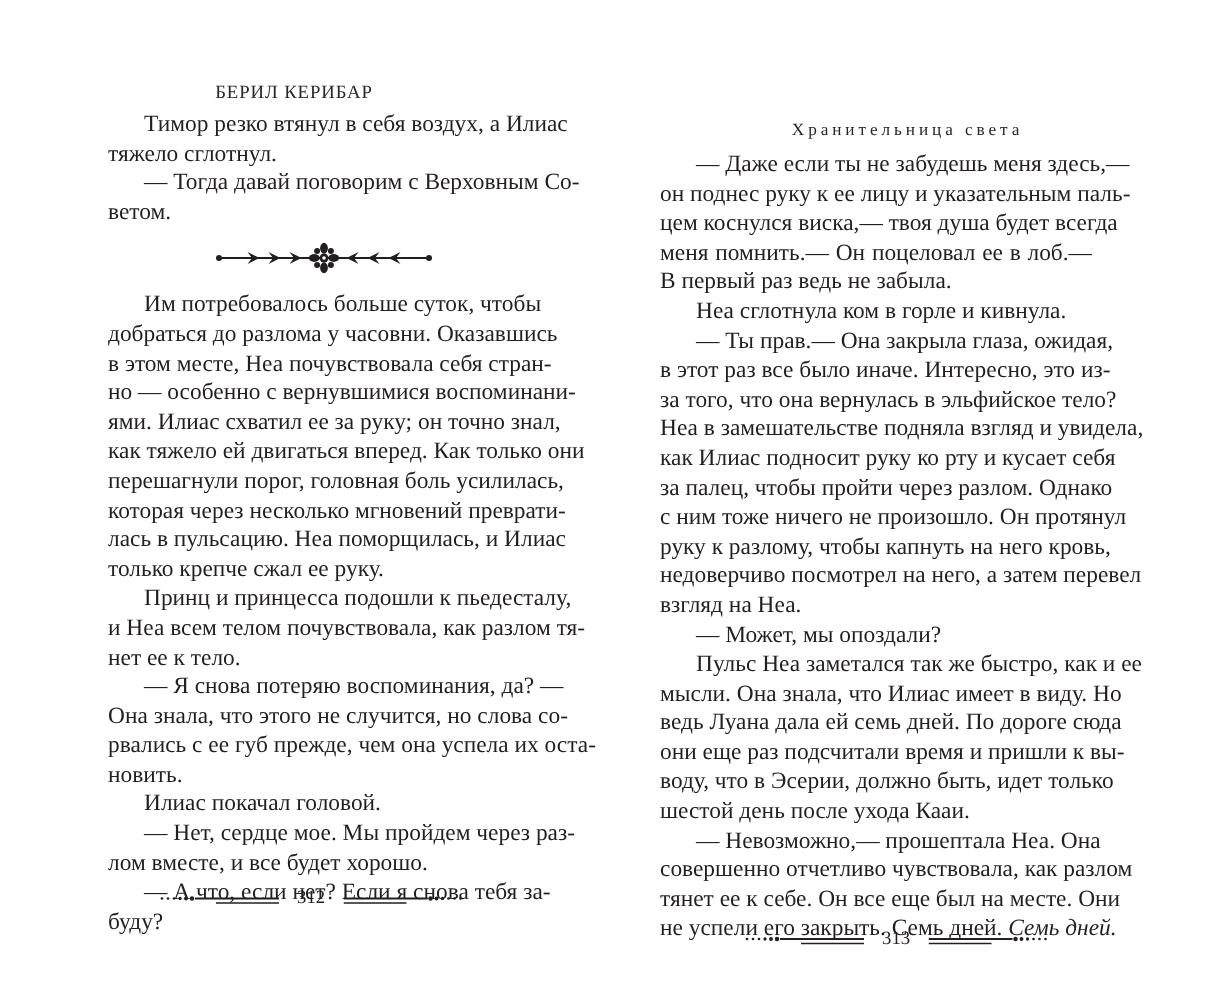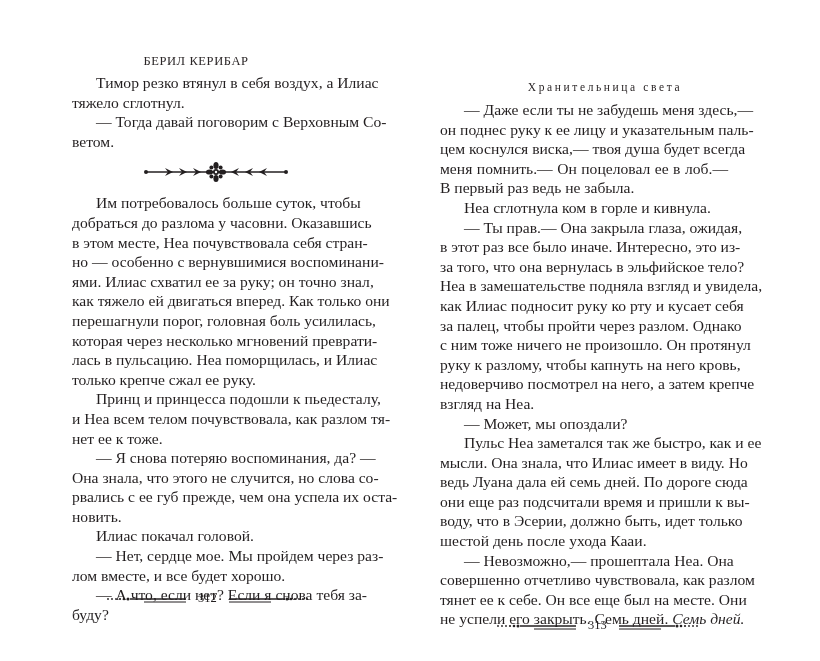--- a/index.html
+++ b/index.html
@@ -78,21 +78,21 @@
         <span class="line"><span>в этом месте, Неа почувствовала себя стран-</span></span>
         <span class="line"><span>но — особенно с вернувшимися воспоминани-</span></span>
         <span class="line"><span>ями. Илиас схватил ее за руку; он точно знал,</span></span>
         <span class="line"><span>как тяжело ей двигаться вперед. Как только они</span></span>
         <span class="line"><span>перешагнули порог, головная боль усилилась,</span></span>
         <span class="line"><span>которая через несколько мгновений преврати-</span></span>
         <span class="line"><span>лась в пульсацию. Неа поморщилась, и Илиас</span></span>
         <span class="line last"><span>только крепче сжал ее руку.</span></span>
         <span class="line indent"><span>Принц и принцесса подошли к пьедесталу,</span></span>
         <span class="line"><span>и Неа всем телом почувствовала, как разлом тя-</span></span>
-        <span class="line last"><span>нет ее к тоже.</span></span>
+        <span class="line last"><span>нет ее к тело.</span></span>
         <span class="line indent"><span>— Я снова потеряю воспоминания, да? —</span></span>
         <span class="line"><span>Она знала, что этого не случится, но слова со-</span></span>
         <span class="line"><span>рвались с ее губ прежде, чем она успела их оста-</span></span>
         <span class="line last"><span>новить.</span></span>
         <span class="line indent last"><span>Илиас покачал головой.</span></span>
         <span class="line indent"><span>— Нет, сердце мое. Мы пройдем через раз-</span></span>
         <span class="line last"><span>лом вместе, и все будет хорошо.</span></span>
         <span class="line indent"><span>— А что, если нет? Если я снова тебя за-</span></span>
         <span class="line last"><span>буду?</span></span>
       </div>
@@ -133,21 +133,21 @@
         <span class="line last"><span>В первый раз ведь не забыла.</span></span>
         <span class="line indent last"><span>Неа сглотнула ком в горле и кивнула.</span></span>
         <span class="line indent"><span>— Ты прав.— Она закрыла глаза, ожидая,</span></span>
         <span class="line"><span>в этот раз все было иначе. Интересно, это из-</span></span>
         <span class="line"><span>за того, что она вернулась в эльфийское тело?</span></span>
         <span class="line"><span>Неа в замешательстве подняла взгляд и увидела,</span></span>
         <span class="line"><span>как Илиас подносит руку ко рту и кусает себя</span></span>
         <span class="line"><span>за палец, чтобы пройти через разлом. Однако</span></span>
         <span class="line"><span>с ним тоже ничего не произошло. Он протянул</span></span>
         <span class="line"><span>руку к разлому, чтобы капнуть на него кровь,</span></span>
-        <span class="line"><span>недоверчиво посмотрел на него, а затем крепче</span></span>
+        <span class="line"><span>недоверчиво посмотрел на него, а затем перевел</span></span>
         <span class="line last"><span>взгляд на Неа.</span></span>
         <span class="line indent last"><span>— Может, мы опоздали?</span></span>
         <span class="line indent"><span>Пульс Неа заметался так же быстро, как и ее</span></span>
         <span class="line"><span>мысли. Она знала, что Илиас имеет в виду. Но</span></span>
         <span class="line"><span>ведь Луана дала ей семь дней. По дороге сюда</span></span>
         <span class="line"><span>они еще раз подсчитали время и пришли к вы-</span></span>
         <span class="line"><span>воду, что в Эсерии, должно быть, идет только</span></span>
         <span class="line last"><span>шестой день после ухода Кааи.</span></span>
         <span class="line indent"><span>— Невозможно,— прошептала Неа. Она</span></span>
         <span class="line"><span>совершенно отчетливо чувствовала, как разлом</span></span>

